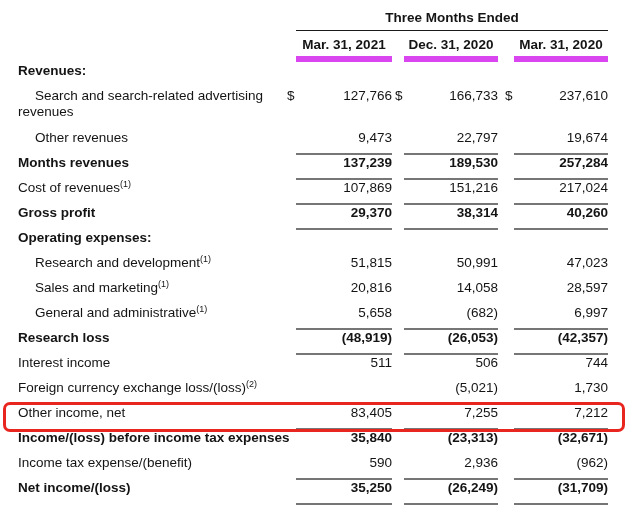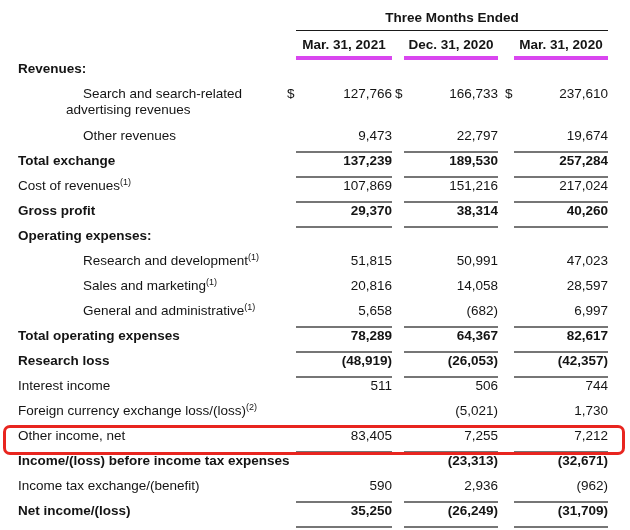--- a/index.html
+++ b/index.html
@@ -20,38 +20,38 @@
   .head-cols{width:312px;}
   .period{
     text-align:center;font-weight:bold;
     padding:2px 0 5px;
     border-bottom:1.5px solid #1a1a1a;
   }
   .datecols{display:flex;margin-top:3px;}
   .dc{
     font-weight:bold;text-align:center;
     padding:3px 0 4px;
-    border-bottom:4px solid #d946ef;
+    border-bottom:6px solid #d946ef;
     box-sizing:border-box;
   }
   .dc.c1{width:96px;}
   .dc.c2{width:94px;margin-left:12px;}
   .dc.c3{width:94px;margin-left:16px;}
   
   #rows{margin-top:1px;}
   .row{
     display:flex;
     min-height:25px;position:relative;
   }
   .row.tall{min-height:42px;}
   .row.bold{font-weight:bold;}
   .lbl{
     flex:1;line-height:16px;padding-bottom:5px;
   }
-  .lbl.indent{text-indent:17px;margin-left:48px;}
+  .lbl.indent{text-indent:17px;}
   sup{font-size:9px;line-height:0;vertical-align:super;}
   .val{
     display:flex;justify-content:flex-end;
     line-height:16px;padding-bottom:5px;
     box-sizing:border-box;position:relative;
   }
   .val.c1{width:96px;}
   .val.c2{width:94px;margin-left:12px;}
   .val.c3{width:94px;margin-left:16px;}
   .val .dollar{margin-right:auto;margin-left:-9px;}
@@ -119,21 +119,21 @@
           <span class="amt">9,473</span>
         </div>
         <div class="val c2">
           <span class="amt">22,797</span>
         </div>
         <div class="val c3">
           <span class="amt">19,674</span>
         </div>
       </div>
       <div class="row bold rule">
-        <div class="lbl"><span>Total exchange</span></div>
+        <div class="lbl"><span>Months revenues</span></div>
         <div class="val c1">
           <span class="amt">137,239</span>
         </div>
         <div class="val c2">
           <span class="amt">189,530</span>
         </div>
         <div class="val c3">
           <span class="amt">257,284</span>
         </div>
       </div>
@@ -203,32 +203,20 @@
           <span class="amt">5,658</span>
         </div>
         <div class="val c2">
           <span class="amt">(682)</span>
         </div>
         <div class="val c3">
           <span class="amt">6,997</span>
         </div>
       </div>
       <div class="row bold rule">
-        <div class="lbl"><span>Total operating expenses</span></div>
-        <div class="val c1">
-          <span class="amt">78,289</span>
-        </div>
-        <div class="val c2">
-          <span class="amt">64,367</span>
-        </div>
-        <div class="val c3">
-          <span class="amt">82,617</span>
-        </div>
-      </div>
-      <div class="row bold rule">
         <div class="lbl"><span>Research loss</span></div>
         <div class="val c1">
           <span class="amt">(48,919)</span>
         </div>
         <div class="val c2">
           <span class="amt">(26,053)</span>
         </div>
         <div class="val c3">
           <span class="amt">(42,357)</span>
         </div>
@@ -262,29 +250,32 @@
         </div>
         <div class="val c2">
           <span class="amt">7,255</span>
         </div>
         <div class="val c3">
           <span class="amt">7,212</span>
         </div>
       </div>
       <div class="row bold">
         <div class="lbl"><span>Income/(loss) before income tax expenses</span></div>
+        <div class="val c1">
+          <span class="amt">35,840</span>
+        </div>
         <div class="val c2">
           <span class="amt">(23,313)</span>
         </div>
         <div class="val c3">
           <span class="amt">(32,671)</span>
         </div>
       </div>
       <div class="row rule">
-        <div class="lbl"><span>Income tax exchange/(benefit)</span></div>
+        <div class="lbl"><span>Income tax expense/(benefit)</span></div>
         <div class="val c1">
           <span class="amt">590</span>
         </div>
         <div class="val c2">
           <span class="amt">2,936</span>
         </div>
         <div class="val c3">
           <span class="amt">(962)</span>
         </div>
       </div>

